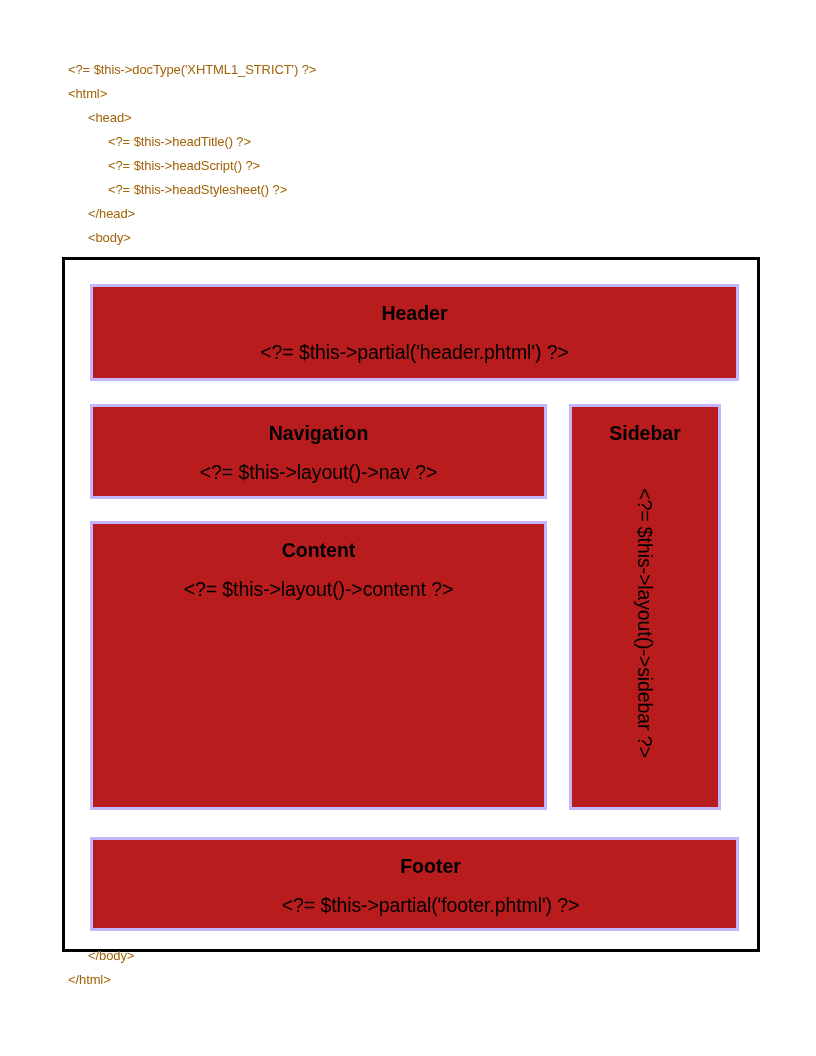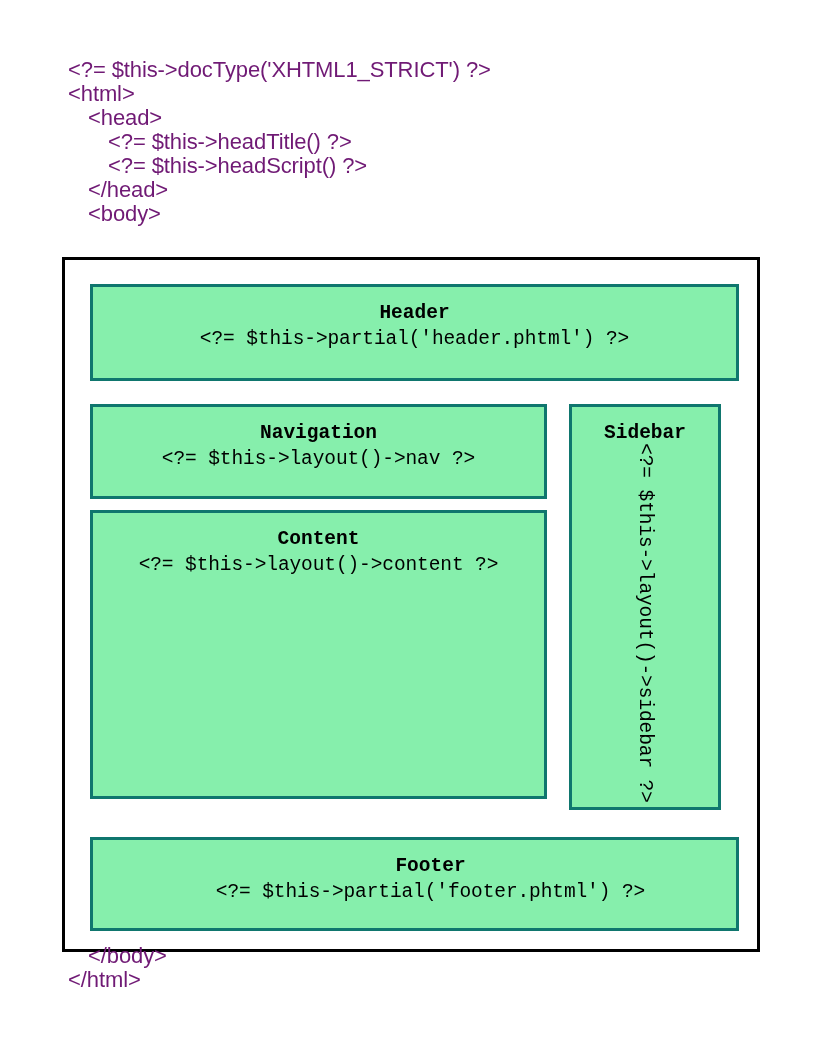--- a/index.html
+++ b/index.html
@@ -19,24 +19,24 @@
 
   
   .code-block {
     position: absolute;
     left: 68px;
     top: 58px;
     width: 660px;
   }
   .code-line {
     font-family: "Liberation Sans", sans-serif;
-    font-size: 22px;
+    font-size: 13px;
     line-height: 24px;
     white-space: pre;
-    color: #701a75;
+    color: #a16207;
     letter-spacing: -0.1px;
   }
   .indent-0 { padding-left: 0px; }
   .indent-1 { padding-left: 20px; }
   .indent-2 { padding-left: 40px; }
 
   
   .code-block-bottom {
     position: absolute;
     left: 68px;
@@ -51,59 +51,58 @@
     top: 257px;
     width: 698px;
     height: 695px;
     border: 3px solid #000000;
     box-sizing: border-box;
   }
 
   
   .region {
     position: absolute;
-    border: 3px solid #0f766e;
+    border: 3px solid #c4b5fd;
     box-sizing: border-box;
-    background: #86efac;
-    font-family: Liberation Mono, monospace;
+    background: #b91c1c;
   }
   .region-title {
     font-size: 19.5px;
     font-weight: bold;
     text-align: center;
     line-height: 22px;
     margin-top: 15px;
     white-space: nowrap;
   }
   .region-code {
     font-size: 19.5px;
     font-weight: normal;
     text-align: center;
     line-height: 24px;
-    margin-top: 3px;
+    margin-top: 16px;
     white-space: nowrap;
     letter-spacing: -0.1px;
   }
 
   
   .region-header {
     left: 25px;
     top: 24px;
     width: 649px;
     height: 97px;
   }
   .region-nav {
     left: 25px;
     top: 144px;
     width: 457px;
     height: 95px;
   }
   .region-content {
     left: 25px;
-    top: 250px;
+    top: 261px;
     width: 457px;
     height: 289px;
   }
   .region-sidebar {
     left: 504px;
     top: 144px;
     width: 152px;
     height: 406px;
   }
   .region-footer {
@@ -138,20 +137,21 @@
 </style>
 </head>
 <body>
 
 <div class="code-block">
   <div class="code-line indent-0">&lt;?= $this-&gt;docType('XHTML1_STRICT') ?&gt;</div>
   <div class="code-line indent-0">&lt;html&gt;</div>
   <div class="code-line indent-1">&lt;head&gt;</div>
   <div class="code-line indent-2">&lt;?= $this-&gt;headTitle() ?&gt;</div>
   <div class="code-line indent-2">&lt;?= $this-&gt;headScript() ?&gt;</div>
+  <div class="code-line indent-2">&lt;?= $this-&gt;headStylesheet() ?&gt;</div>
   <div class="code-line indent-1">&lt;/head&gt;</div>
   <div class="code-line indent-1">&lt;body&gt;</div>
 </div>
 
 <div class="body-frame">
 
   <div class="region region-header">
     <div class="region-title">Header</div>
     <div class="region-code">&lt;?= $this-&gt;partial('header.phtml') ?&gt;</div>
   </div>

